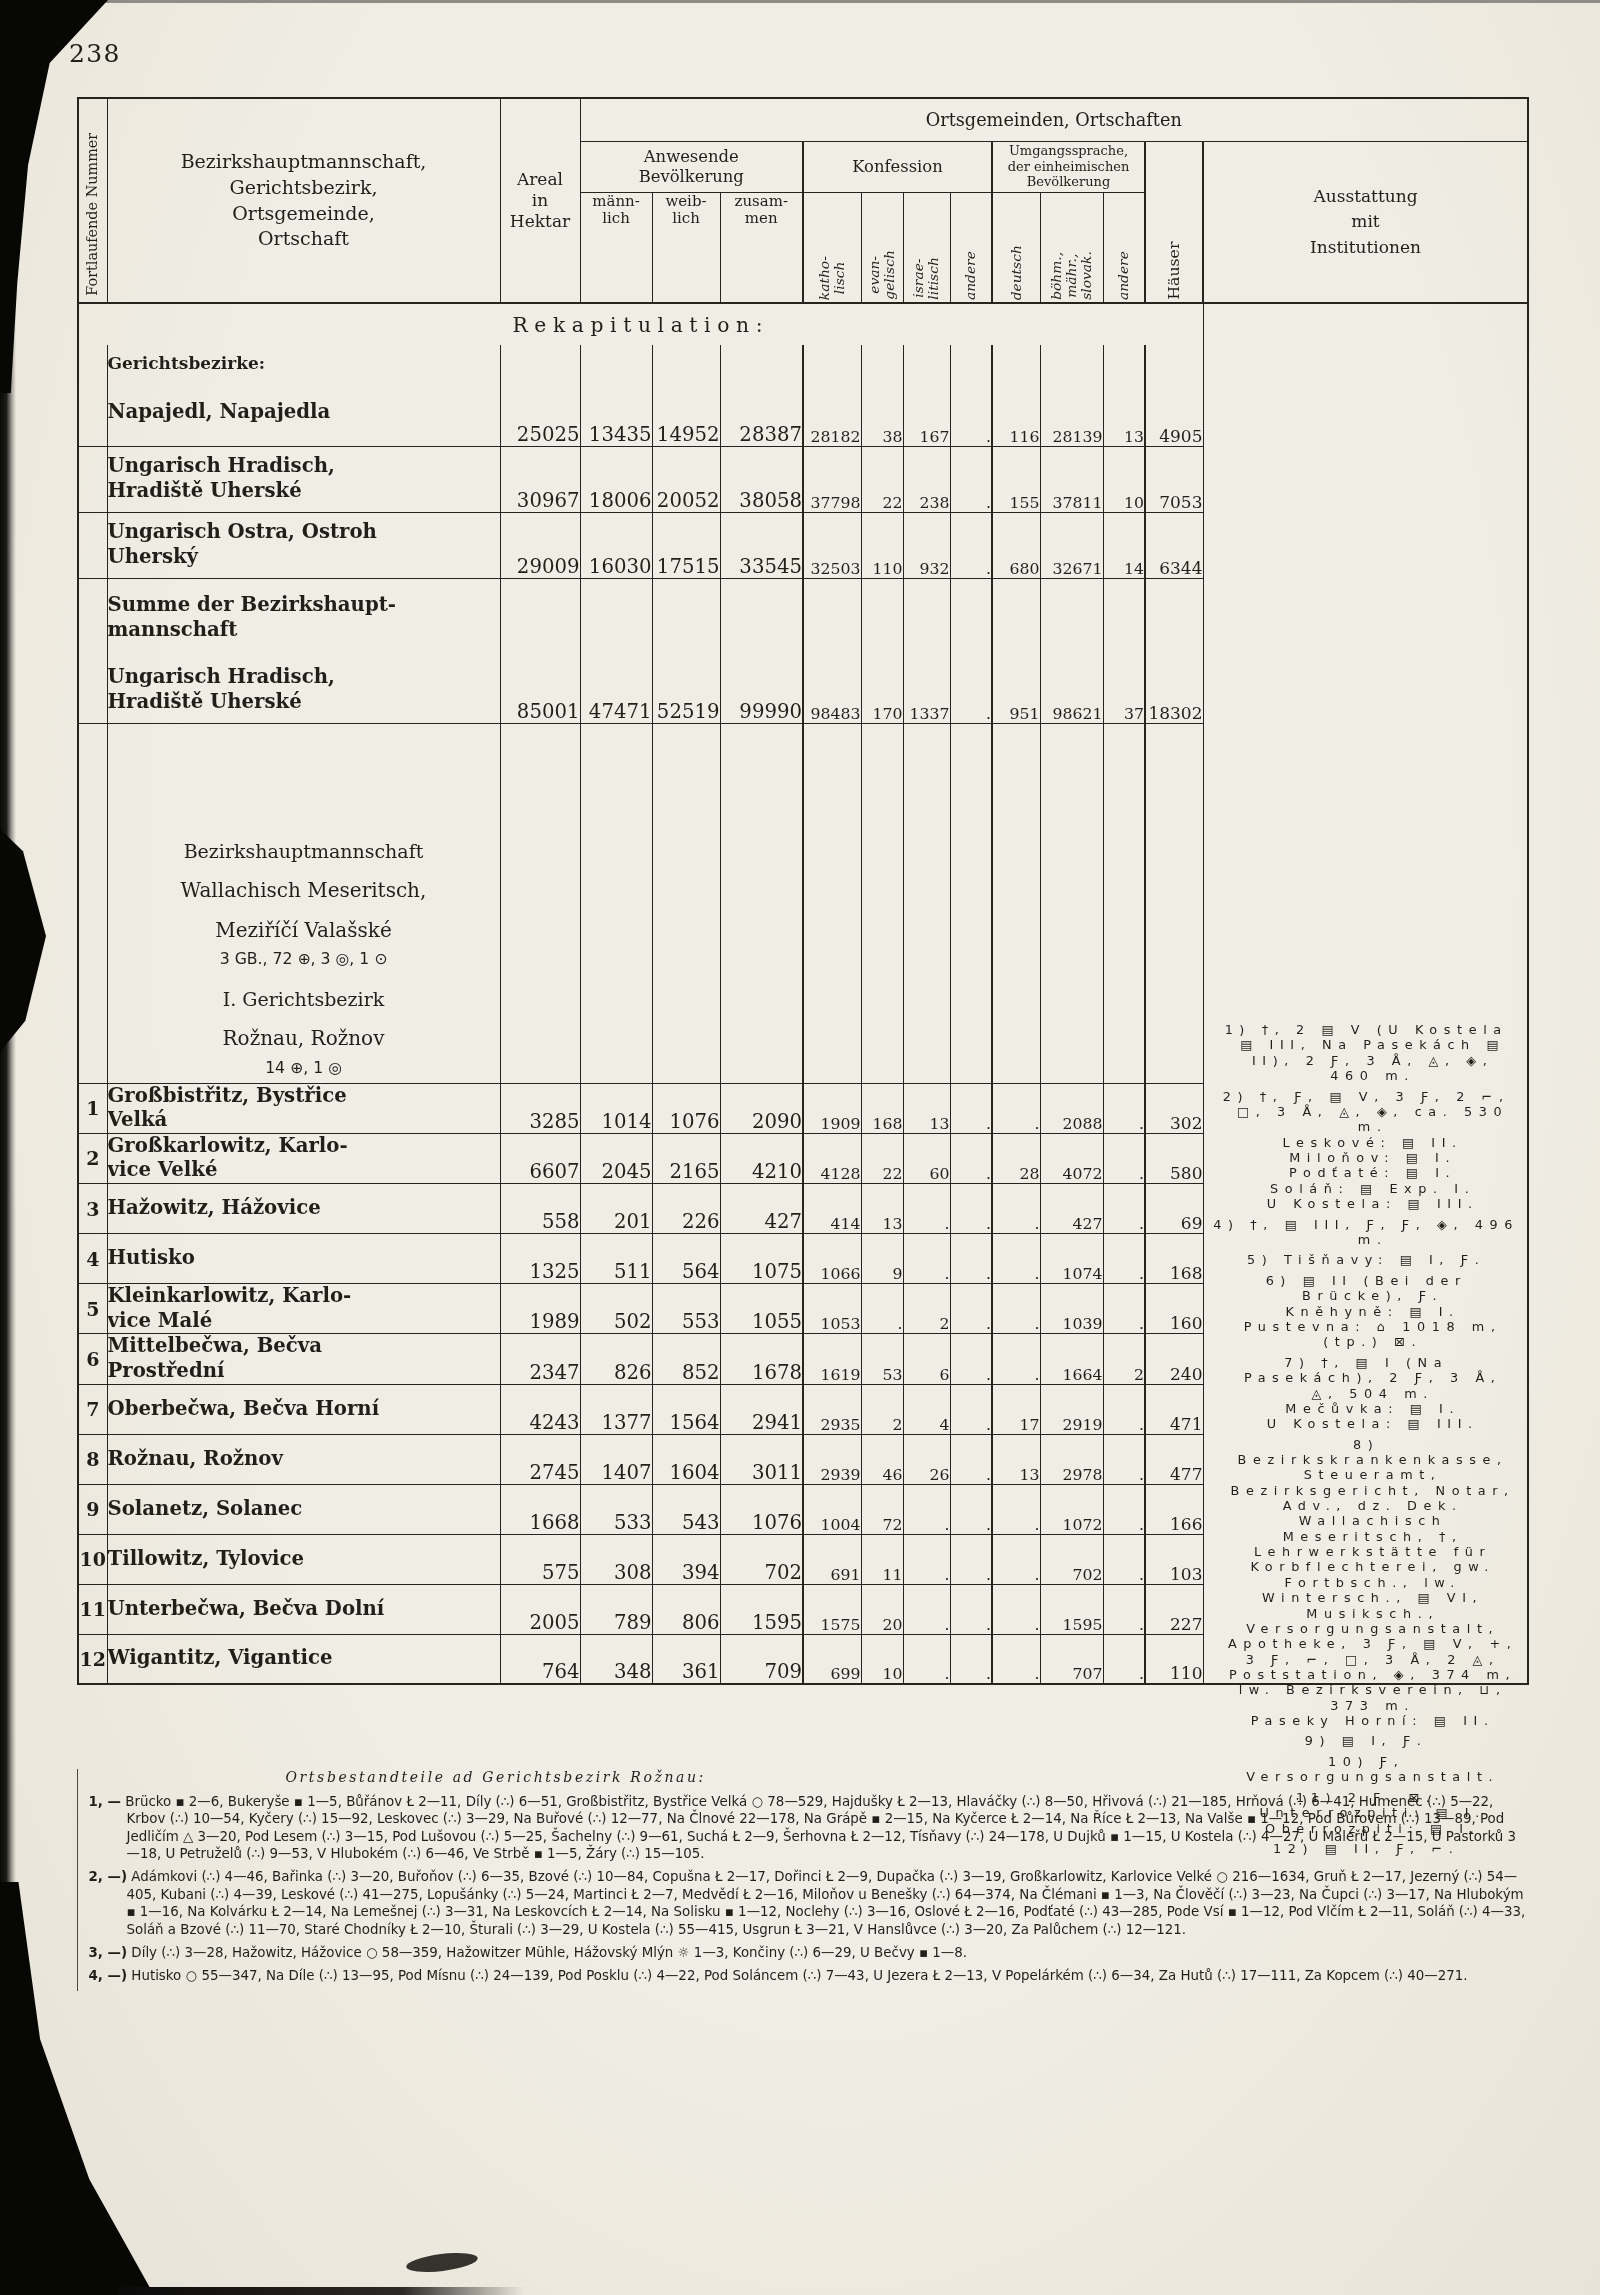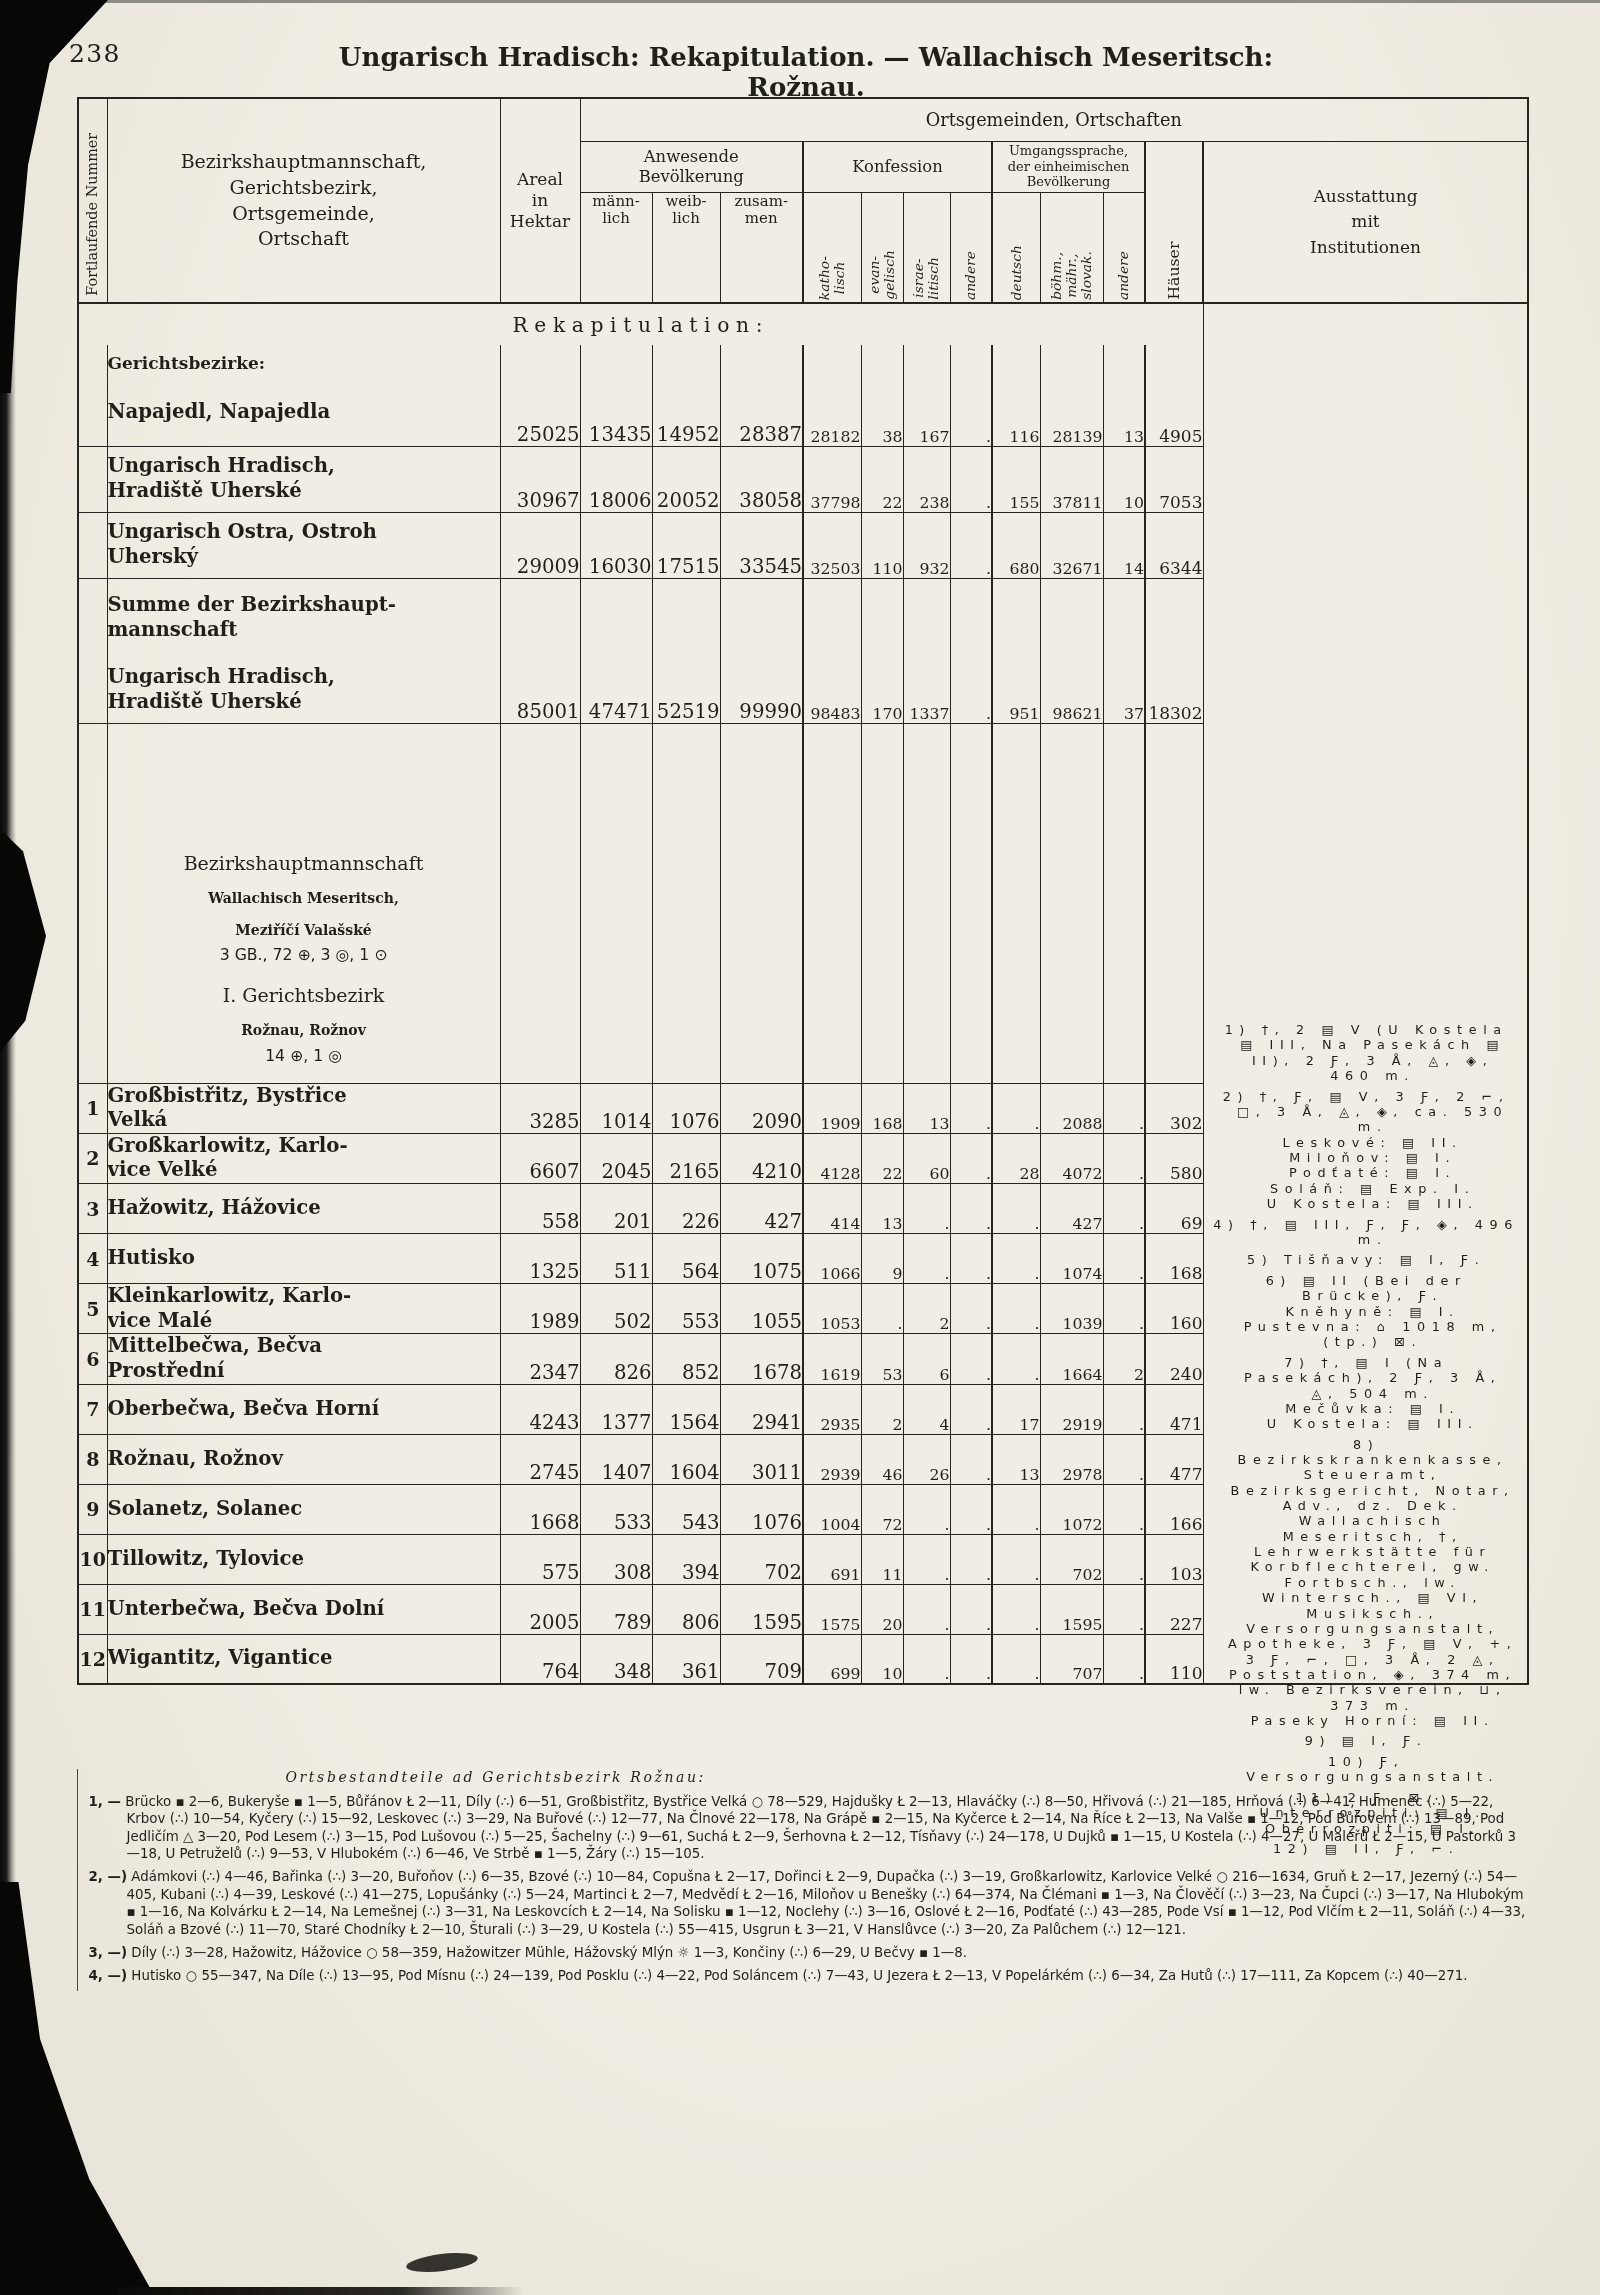--- a/index.html
+++ b/index.html
@@ -68,21 +68,21 @@
 
   .c-nr { text-align:center; vertical-align:middle; font-weight:bold; font-size:19px; }
   .c-name { text-align:left; vertical-align:middle; padding:5.2px 6.6px; font-weight:bold;
     font-size:19.7px; line-height:1.25; white-space:pre-line; }
   .c-num { text-align:right; vertical-align:bottom; padding:3.9px 5.9px 7.9px 2.6px; font-size:15.7px; }
   .c-num.big { font-size:19.7px; }
   .c-num.mid { font-size:17px; }
 
   .intro-cell { text-align:center; vertical-align:middle; }
   .intro-cell .l0 { font-size:19px; }
-  .intro-cell .lb { font-size:14px; font-weight:bold; margin-top:16px; }
+  .intro-cell .lb { font-size:20px; font-weight:normal; margin-top:16px; }
   .intro-cell .ls { font-size:15.7px; margin-top:7.9px; font-family:"DejaVu Sans", sans-serif; }
   .intro-cell .l4 { font-size:19px; margin-top:19.7px; }
 
   .annot-cell { position:relative; vertical-align:top; }
   .annot-wrap { position:absolute; top:718px; left:9.2px; width:307px;
     font-family:"DejaVu Sans", sans-serif; }
   .ann { font-size:12.8px; line-height:1.2; margin-bottom:5.2px; white-space:pre-line;
     text-indent:-13px; padding-left:13px; }
 
   .footnotes { position:absolute; left:77px; top:1769px; width:1450px;
@@ -97,21 +97,20 @@
 <div class="sheet">
   <div class="edge-top"></div>
   <div class="edge-left"></div>
   <div class="smudge smudge-top-left"></div>
   <div class="smudge smudge-mid-left"></div>
   <div class="smudge smudge-bottom-left"></div>
   <div class="smudge-bottom-edge smudge"></div>
   <div class="smudge-bottom-mark smudge"></div>
 
   <div class="pageno">238</div>
-  <div class="title">Ungarisch Hradisch: Rekapitulation. — Wallachisch Meseritsch: Rožnau.</div>
 
   <table class="gaz">
     <colgroup>
       <col style="width:29px">
         <col style="width:393px">
         <col style="width:80px">
       <col style="width:72px">
         <col style="width:68px">
         <col style="width:83px">
       <col style="width:58px">

